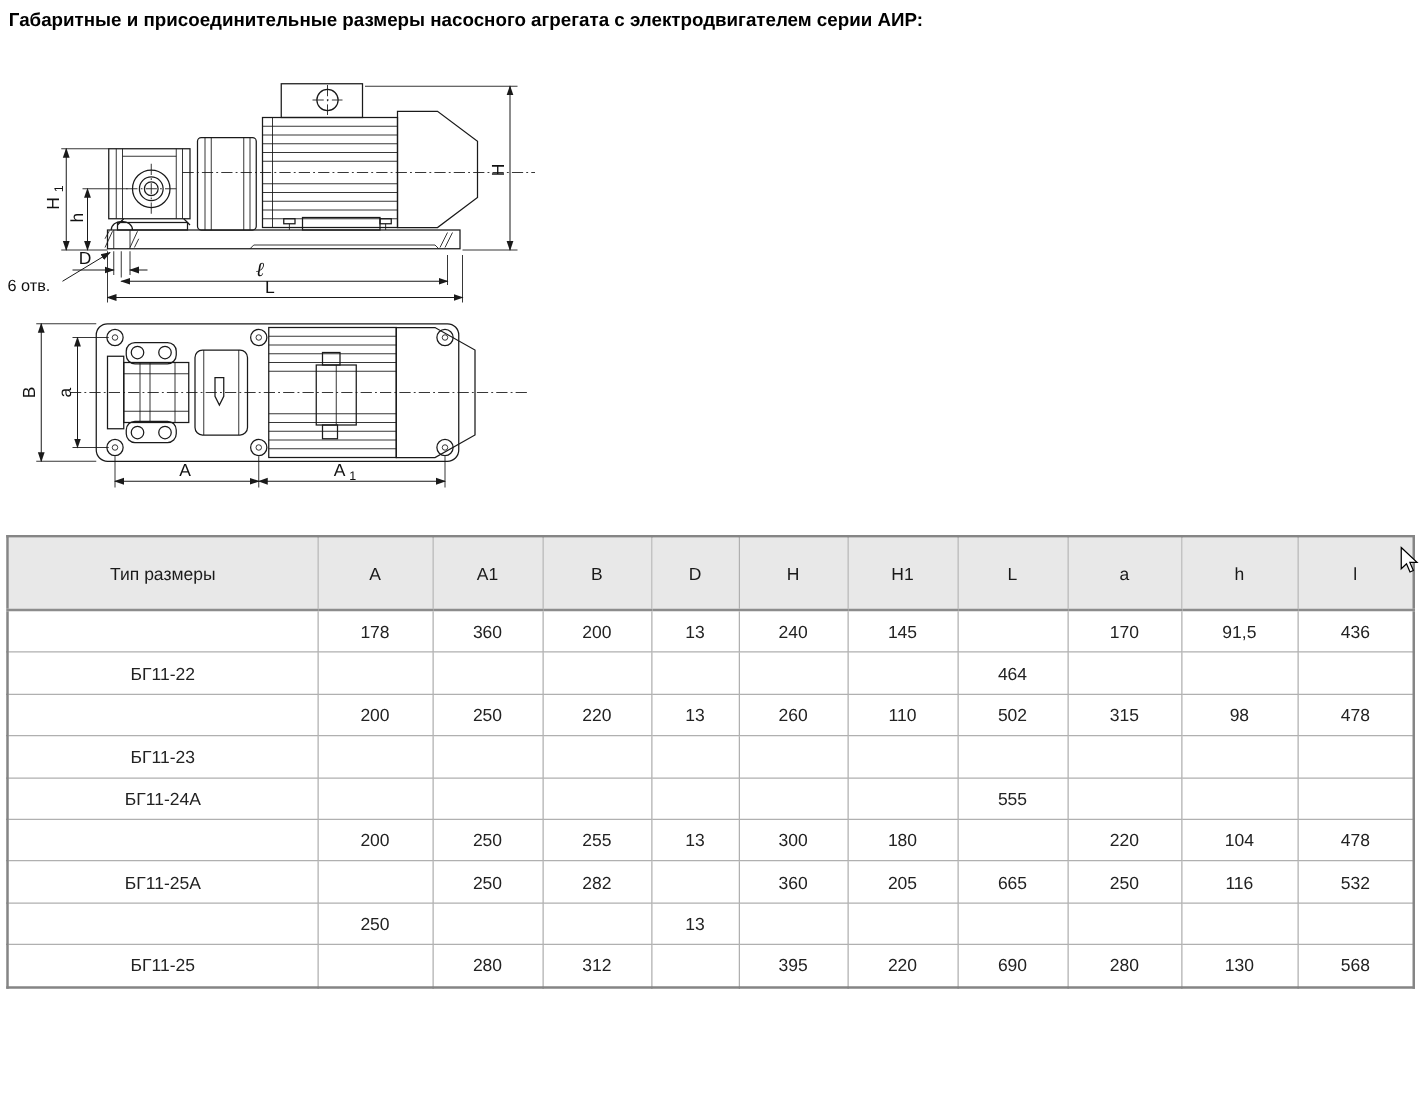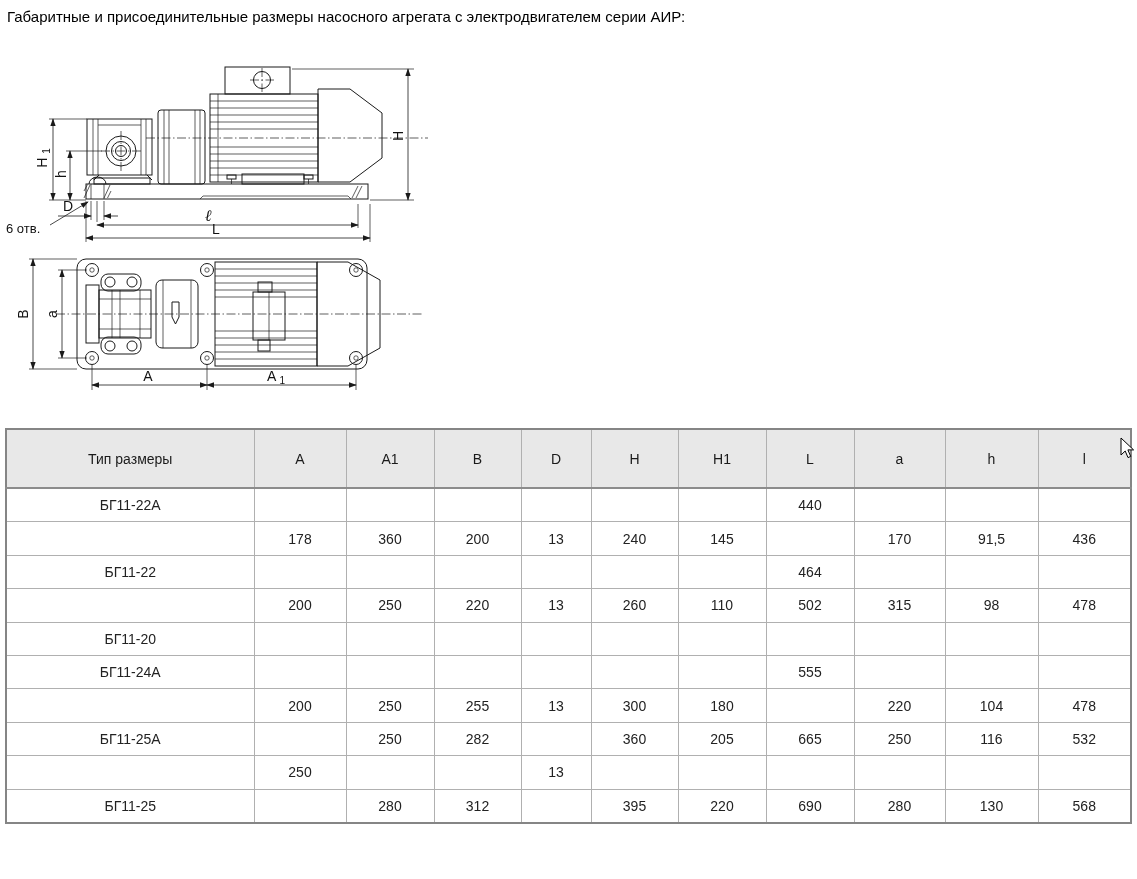--- a/index.html
+++ b/index.html
@@ -2,21 +2,21 @@
 <html><head>
 <meta charset="utf-8">
 <style>
   html,body{margin:0;padding:0;}
   body{
     width:1137px;height:879px;position:relative;overflow:hidden;
     background:#ffffff;font-family:"Liberation Sans",sans-serif;
   }
   .page-title{
     position:absolute;left:7px;top:8px;width:1100px;
-    font-size:15px;font-weight:normal;color:#000;
+    font-size:15px;font-weight:bold;color:#000;
   }
   .drawing-wrap{position:absolute;left:0px;top:52px;width:440px;height:365px;}
   .drawing-wrap svg{display:block;}
 
   
   .ln{stroke:#1a1a1a;stroke-width:1;fill:none;}
   .thin{stroke:#1a1a1a;stroke-width:0.7;fill:none;}
   .cl{stroke:#1a1a1a;stroke-width:0.7;fill:none;stroke-dasharray:9 2.5 1.5 2.5;}
   .dim{stroke:#1a1a1a;stroke-width:0.8;fill:none;
        marker-start:url(#arw);marker-end:url(#arw);}
@@ -232,33 +232,20 @@
         <th>H</th>
         <th>H1</th>
         <th>L</th>
         <th>a</th>
         <th>h</th>
         <th>l</th>
       </tr>
   </thead>
   <tbody>
       <tr>
-        <td>БГ11-22А</td>
-        <td></td>
-        <td></td>
-        <td></td>
-        <td></td>
-        <td></td>
-        <td></td>
-        <td>440</td>
-        <td></td>
-        <td></td>
-        <td></td>
-      </tr>
-      <tr>
         <td></td>
         <td>178</td>
         <td>360</td>
         <td>200</td>
         <td>13</td>
         <td>240</td>
         <td>145</td>
         <td></td>
         <td>170</td>
         <td>91,5</td>
@@ -284,21 +271,21 @@
         <td>220</td>
         <td>13</td>
         <td>260</td>
         <td>110</td>
         <td>502</td>
         <td>315</td>
         <td>98</td>
         <td>478</td>
       </tr>
       <tr>
-        <td>БГ11-20</td>
+        <td>БГ11-23</td>
         <td></td>
         <td></td>
         <td></td>
         <td></td>
         <td></td>
         <td></td>
         <td></td>
         <td></td>
         <td></td>
         <td></td>

